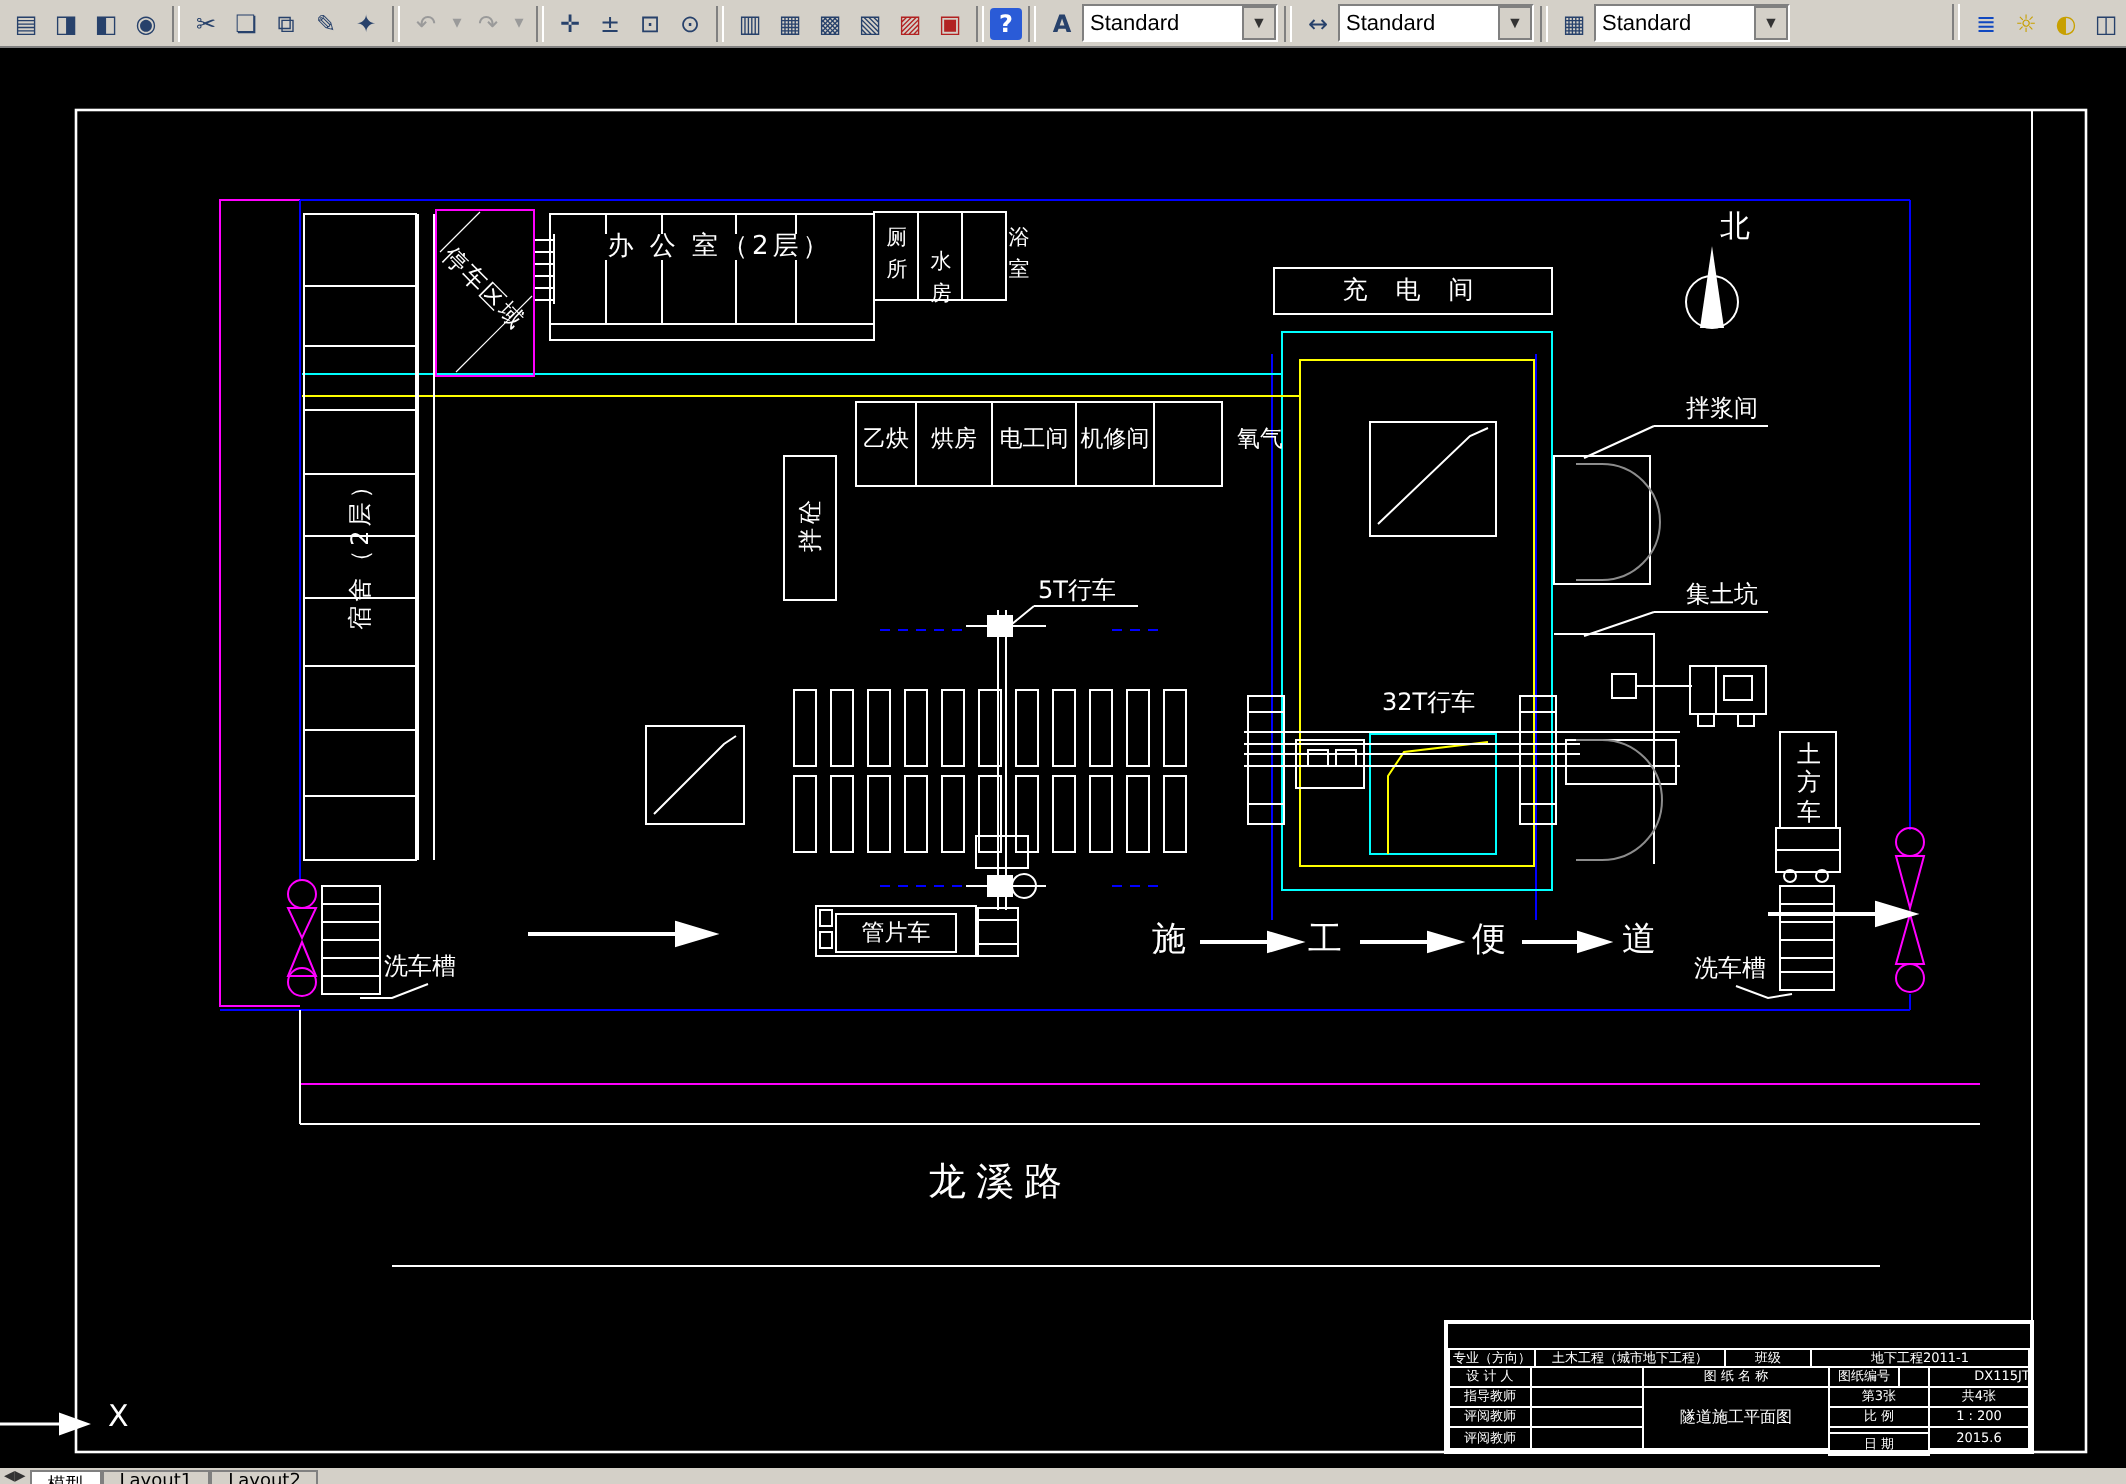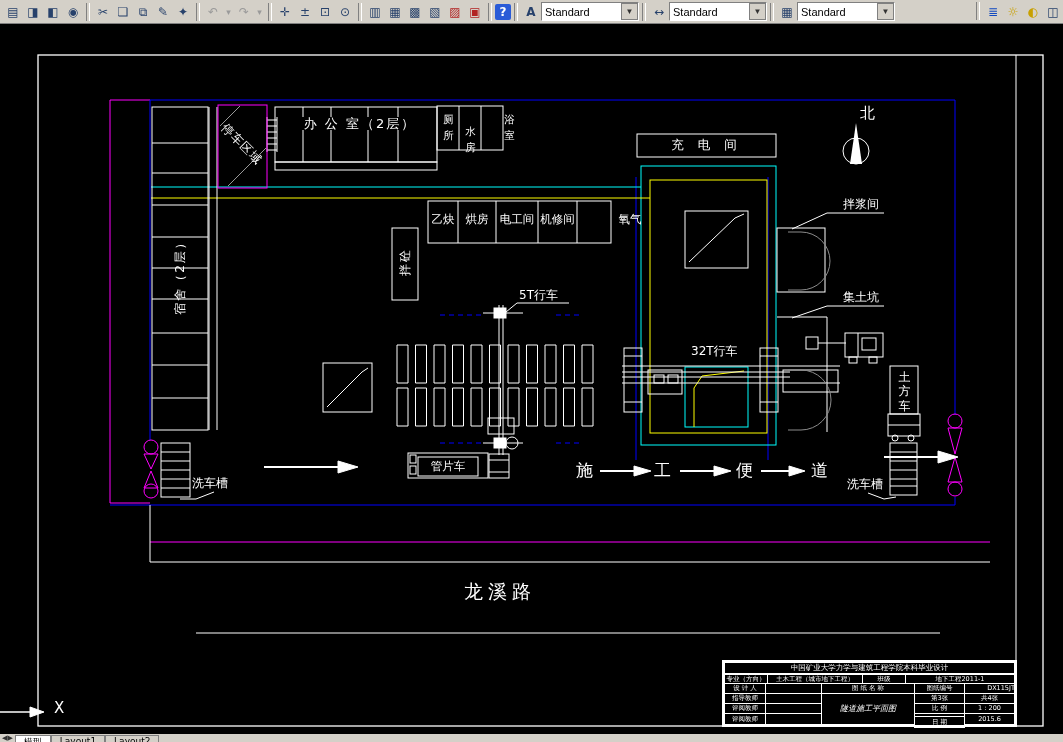--- a/index.html
+++ b/index.html
@@ -248,39 +248,38 @@
 <div class="lbl c" style="left:419px;top:461px;width:58px;font-size:11.5px;">管片车</div>
 <div class="lbl stack" style="left:897px;top:370px;width:15px;font-size:12px;line-height:1.2;">土方车</div>
 <div class="lbl" style="left:576px;top:462px;font-size:17px;">施</div>
 <div class="lbl" style="left:654px;top:462px;font-size:17px;">工</div>
 <div class="lbl" style="left:736px;top:462px;font-size:17px;">便</div>
 <div class="lbl" style="left:811px;top:462px;font-size:17px;">道</div>
 <div class="lbl" style="left:464px;top:582px;font-size:19px;letter-spacing:5px;">龙溪路</div>
 <div class="lbl" style="left:54px;top:701px;font-size:15px;">X</div>
 
 <div class="tblock">
-  <div class="cell" style="left:0;top:0;width:291px;height:12px;font-size:7.5px;">中国矿业大学力学与建筑工程学院本科毕业设计</div>
   <div class="cell" style="left:0;top:12px;width:44px;height:10px;">专业（方向）</div>
   <div class="cell" style="left:43px;top:12px;width:96px;height:10px;">土木工程（城市地下工程）</div>
   <div class="cell" style="left:138px;top:12px;width:44px;height:10px;">班级</div>
   <div class="cell" style="left:181px;top:12px;width:110px;height:10px;">地下工程2011-1</div>
 
   <div class="cell" style="left:0;top:21px;width:42px;height:11px;">设 计 人</div>
   <div class="cell" style="left:0;top:31px;width:42px;height:11px;">指导教师</div>
   <div class="cell" style="left:0;top:41px;width:42px;height:11px;">评阅教师</div>
   <div class="cell" style="left:0;top:51px;width:42px;height:12px;">评阅教师</div>
   <div class="cell" style="left:41px;top:21px;width:57px;height:11px;"></div>
   <div class="cell" style="left:41px;top:31px;width:57px;height:11px;"></div>
   <div class="cell" style="left:41px;top:41px;width:57px;height:11px;"></div>
   <div class="cell" style="left:41px;top:51px;width:57px;height:12px;"></div>
 
   <div class="cell" style="left:97px;top:21px;width:94px;height:11px;">图 纸 名 称</div>
-  <div class="cell" style="left:97px;top:31px;width:94px;height:32px;font-size:8px;font-style:italic;">隧道施工平面图</div>
-
-  <div class="cell" style="left:190px;top:21px;width:51px;height:11px;">图纸编号</div>
+  <div class="cell" style="left:97px;top:31px;width:94px;height:32px;font-size:8px;">隧道施工平面图</div>
+
+  <div class="cell" style="left:190px;top:21px;width:36px;height:11px;">图纸编号</div>
   <div class="cell" style="left:240px;top:21px;width:51px;height:11px;padding-left:23px;">DX115JT</div>
   <div class="cell" style="left:190px;top:31px;width:51px;height:11px;">第3张</div>
   <div class="cell" style="left:240px;top:31px;width:51px;height:11px;">共4张</div>
   <div class="cell" style="left:190px;top:41px;width:51px;height:11px;">比  例</div>
   <div class="cell" style="left:240px;top:41px;width:51px;height:11px;">1 : 200</div>
   <div class="cell" style="left:190px;top:54px;width:51px;height:12px;">日  期</div>
   <div class="cell" style="left:240px;top:51px;width:51px;height:12px;">2015.6</div>
 </div>
 
 <div class="toolbar">

